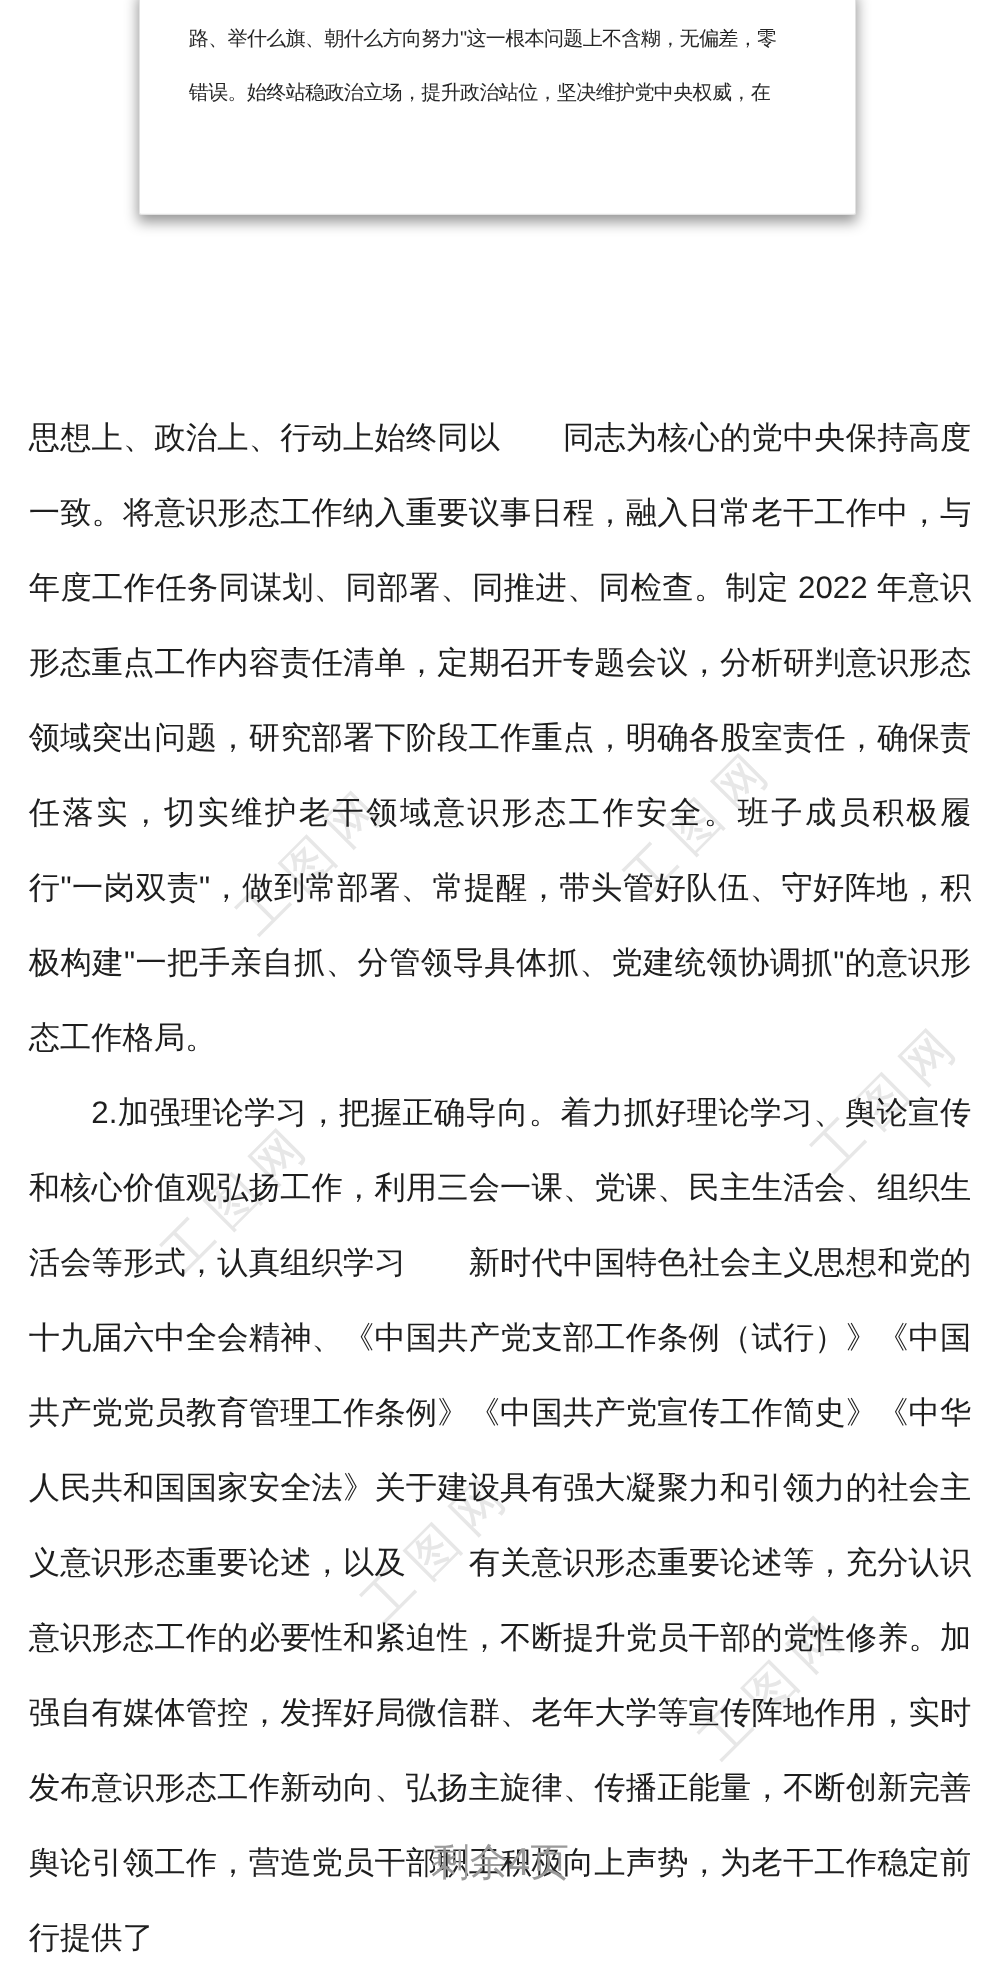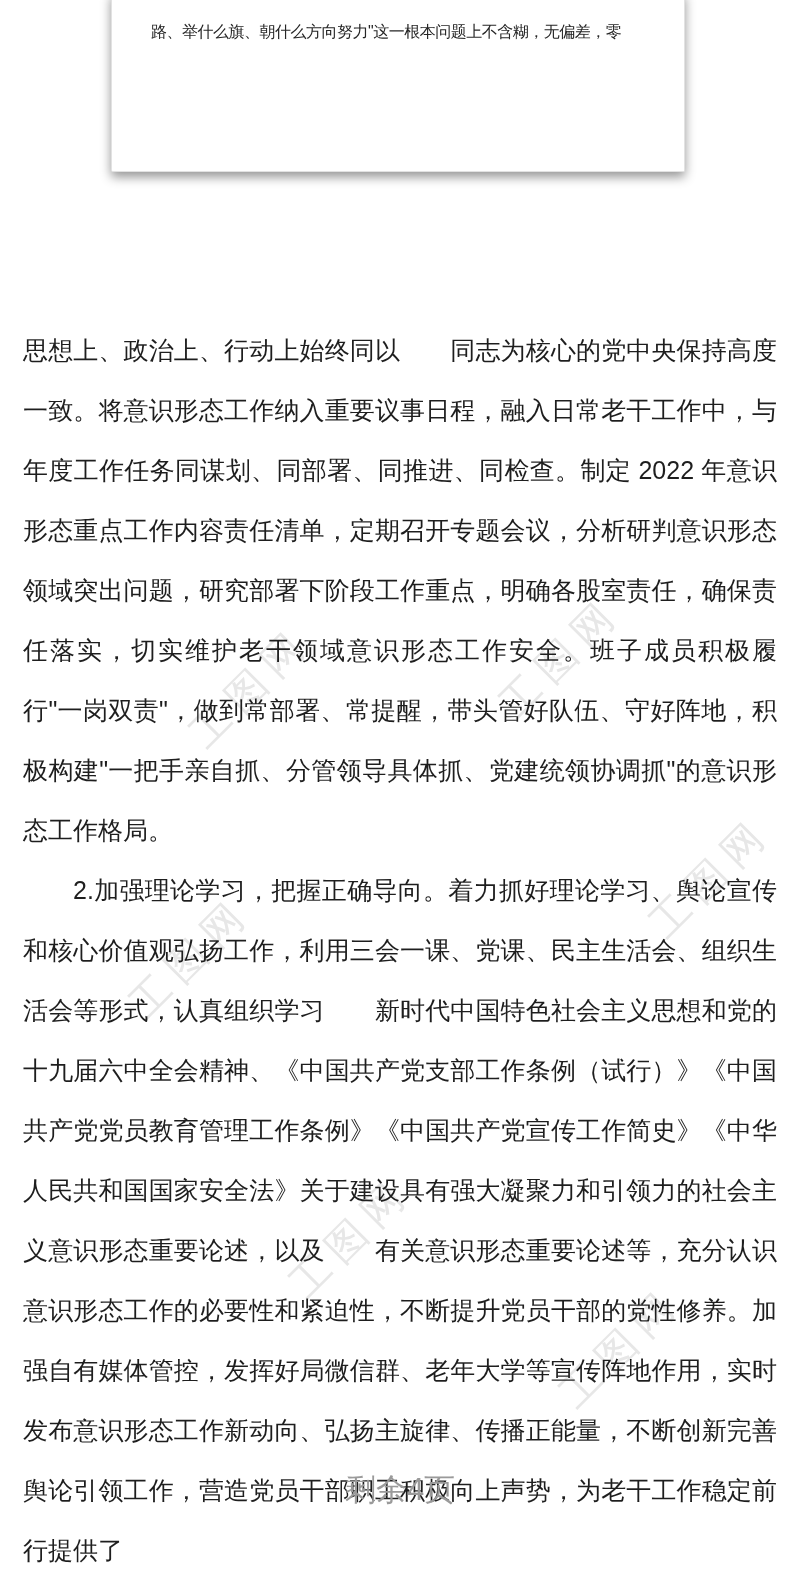--- a/index.html
+++ b/index.html
@@ -95,20 +95,21 @@
   <span class="wm" style="left:175px; top:660px;">工图网</span>
   <span class="wm" style="left:485px; top:630px;">工图网</span>
   <span class="wm" style="left:635px; top:850px;">工图网</span>
   <span class="wm" style="left:115px; top:930px;">工图网</span>
   <span class="wm" style="left:275px; top:1210px;">工图网</span>
   <span class="wm" style="left:545px; top:1320px;">工图网</span>
 </div>
 
 <div class="preview-card">
   <p class="card-line">路、举什么旗、朝什么方向努力"这一根本问题上不含糊，无偏差，零</p>
+  <p class="card-line">错误。始终站稳政治立场，提升政治站位，坚决维护党中央权威，在</p>
 </div>
 
 <div class="doc-body">
   <p class="para">思想上、政治上、行动上始终同以　　同志为核心的党中央保持高度一致。将意识形态工作纳入重要议事日程，融入日常老干工作中，与年度工作任务同谋划、同部署、同推进、同检查。制定 2022 年意识形态重点工作内容责任清单，定期召开专题会议，分析研判意识形态领域突出问题，研究部署下阶段工作重点，明确各股室责任，确保责任落实，切实维护老干领域意识形态工作安全。班子成员积极履行"一岗双责"，做到常部署、常提醒，带头管好队伍、守好阵地，积极构建"一把手亲自抓、分管领导具体抓、党建统领协调抓"的意识形态工作格局。</p>
   <p class="para indent">2.加强理论学习，把握正确导向。着力抓好理论学习、舆论宣传和核心价值观弘扬工作，利用三会一课、党课、民主生活会、组织生活会等形式，认真组织学习　　新时代中国特色社会主义思想和党的十九届六中全会精神、《中国共产党支部工作条例（试行）》《中国共产党党员教育管理工作条例》《中国共产党宣传工作简史》《中华人民共和国国家安全法》关于建设具有强大凝聚力和引领力的社会主义意识形态重要论述，以及　　有关意识形态重要论述等，充分认识意识形态工作的必要性和紧迫性，不断提升党员干部的党性修养。加强自有媒体管控，发挥好局微信群、老年大学等宣传阵地作用，实时发布意识形态工作新动向、弘扬主旋律、传播正能量，不断创新完善舆论引领工作，营造党员干部职工积极向上声势，为老干工作稳定前行提供了</p>
 </div>
 
 <div class="footer">
   <span>剩余4页</span>
 </div>

